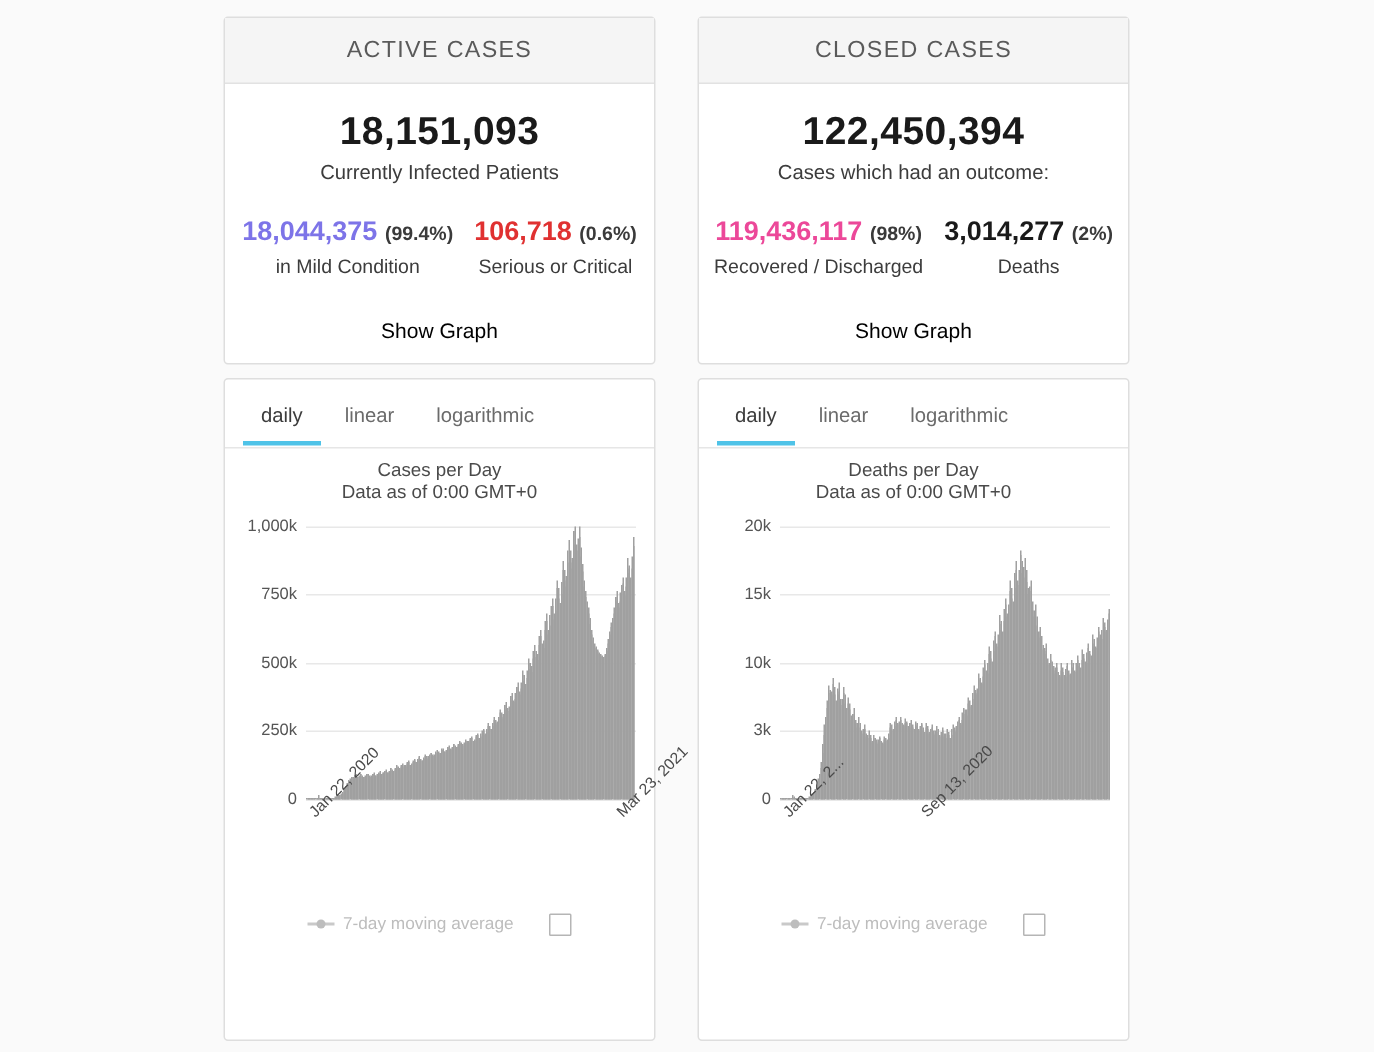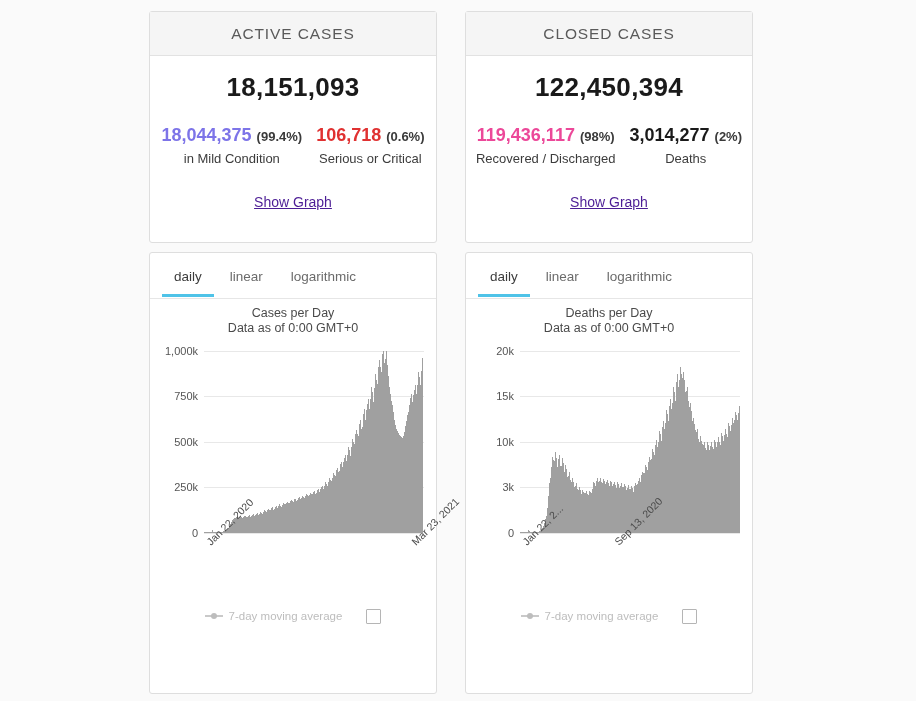--- a/index.html
+++ b/index.html
@@ -82,22 +82,21 @@
     white-space: nowrap;
   }
   .v-mild  { color: #7d74e8; }
   .v-serious { color: #e03131; }
   .v-recovered { color: #ec4899; }
   .v-deaths { color: #1a1a1a; }
 
   .show-graph-wrap { text-align: center; margin-top: 27px; }
   .show-graph {
     font-size: 14px;
-    color: #4c1d95;
-    text-decoration: underline;
+    color: #000000;
     cursor: pointer;
     text-align: right;
   }
 
   
   .chart-card { width: 288px; height: 442px; top: 252px; }
   #cases-chart-card  { left: 149px; }
   #deaths-chart-card { left: 465px; }
 
   .tabs {
@@ -243,20 +242,21 @@
 </style>
 </head>
 <body>
 
 <div class="page">
 
   <div class="card stat-card" id="active-card">
     <div class="card-header">ACTIVE CASES</div>
     <div class="stat-body">
       <div class="big-number">18,151,093</div>
+      <div class="sub-label">Currently Infected Patients</div>
       <div class="split-row">
         <div class="split-col">
           <div class="split-value">
             <span class="v-mild">18,044,375</span>
             <span class="split-pct">(99.4%)</span>
           </div>
           <div class="split-caption">in Mild Condition</div>
         </div>
         <div class="split-col">
           <div class="split-value">
@@ -269,20 +269,21 @@
       <div class="show-graph-wrap">
         <span class="show-graph">Show Graph</span>
       </div>
     </div>
   </div>
 
   <div class="card stat-card" id="closed-card">
     <div class="card-header">CLOSED CASES</div>
     <div class="stat-body">
       <div class="big-number">122,450,394</div>
+      <div class="sub-label">Cases which had an outcome:</div>
       <div class="split-row">
         <div class="split-col">
           <div class="split-value">
             <span class="v-recovered">119,436,117</span>
             <span class="split-pct">(98%)</span>
           </div>
           <div class="split-caption">Recovered / Discharged</div>
         </div>
         <div class="split-col">
           <div class="split-value">

